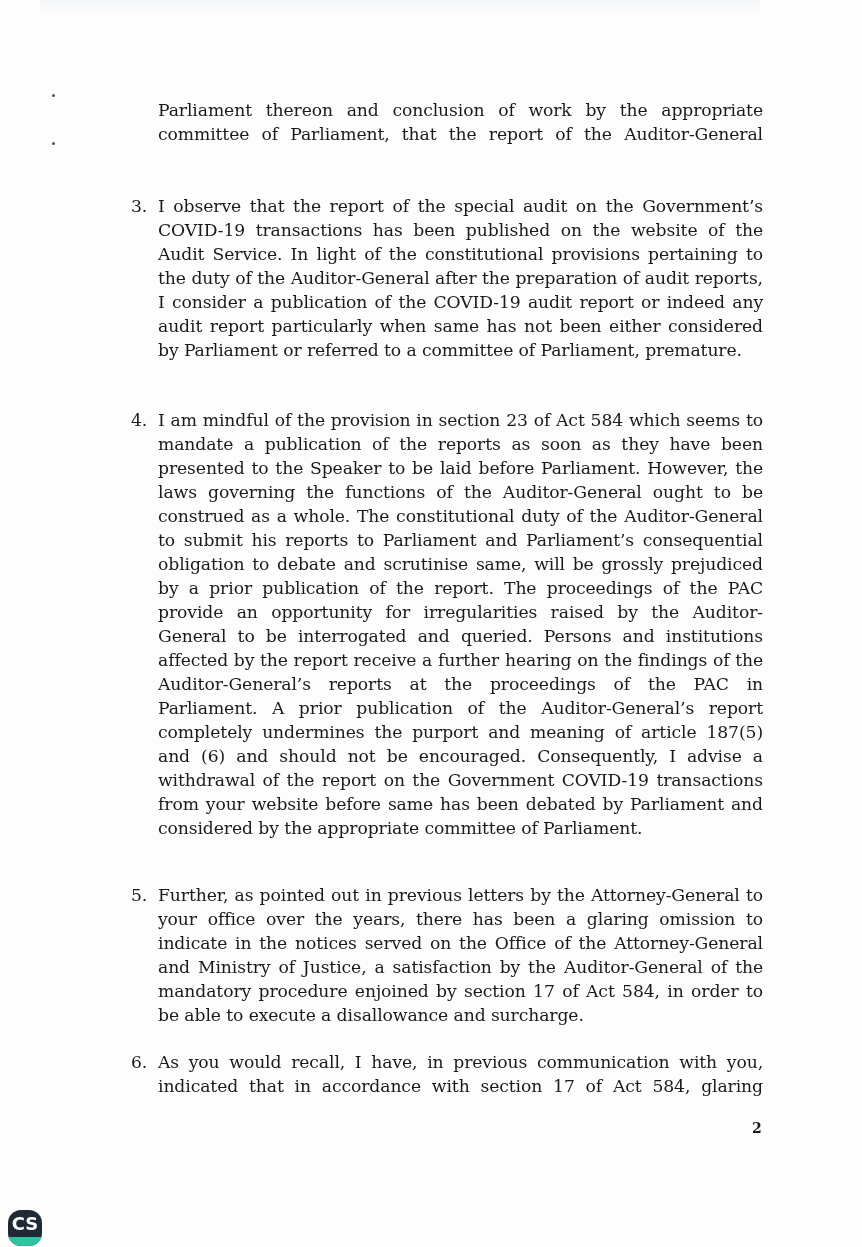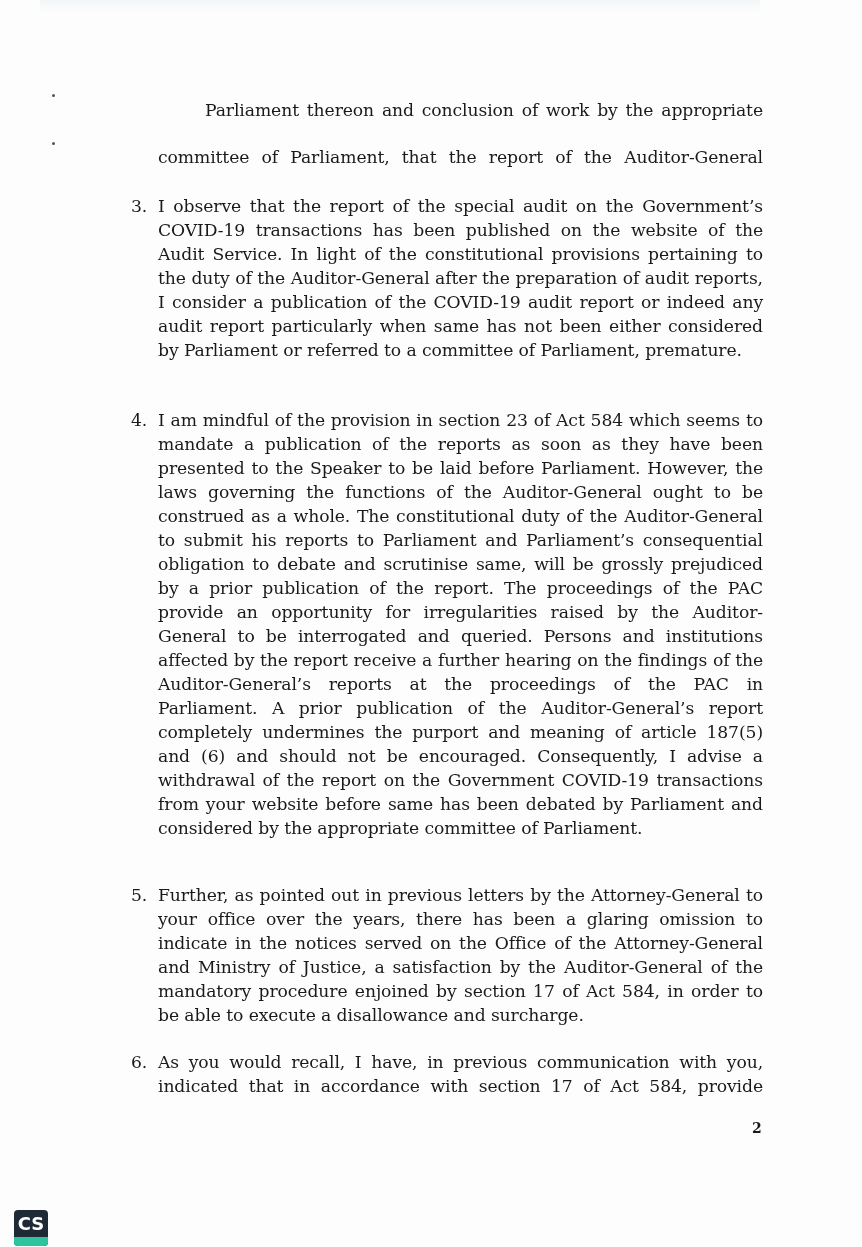--- a/index.html
+++ b/index.html
@@ -26,60 +26,60 @@
   .num {
     position: absolute; left: -27px; top: 0;
     font-size: 17.2px; line-height: 24px;
   }
   .bold { font-weight: normal; }
   .page-number {
     position: absolute; left: 752px; top: 1120px;
     font-size: 14px; font-weight: bold;
   }
   .cs-logo {
-    position: absolute; left: 14px; top: 1210px; width: 34px; height: 36px;
-    border-radius: 4px; overflow: hidden; background: #1f2a36;
+    position: absolute; left: 8px; top: 1210px; width: 34px; height: 36px;
+    border-radius: 13px; overflow: hidden; background: #1f2a36;
   }
   .cs-logo .band { position: absolute; left: 0; bottom: 0; width: 100%; height: 9px; background: #2ec4a0; }
   .cs-logo .txt {
     position: absolute; left: 0; top: 3px; width: 100%; text-align: center;
     color: #fff; font-family: "DejaVu Sans", sans-serif; font-weight: bold; font-size: 18px;
   }
 </style>
 </head>
 <body>
 
 <div class="page">
   <div class="top-smudge"></div>
   <div class="speck" style="left:52px;top:94px;"></div>
   <div class="speck" style="left:52px;top:142px;"></div>
 
   <div class="para" style="top:98px; text-align:justify;">
-    <p style="text-align:justify; text-align-last:justify;margin-left:47px;">Parliament thereon and conclusion of work by the appropriate</p>
-    <p style="text-align:justify; text-align-last:justify;margin-top:23px;">committee of Parliament, that the report of the Auditor-General</p>
+    <p style="text-align:justify; text-align-last:justify;">Parliament thereon and conclusion of work by the appropriate</p>
+    <p style="text-align:justify; text-align-last:justify;">committee of Parliament, that the report of the Auditor-General</p>
   </div>
 
   <div class="para" style="top:194px;">
     <span class="num">3.</span>
     <p><span>I observe that the report of the special audit on the Government’s COVID-19 transactions has been published on the website of the Audit Service. In light of the constitutional provisions pertaining to the duty of the Auditor-General after the preparation of audit reports, I consider a publication of the COVID-19 audit report or indeed any audit report particularly when same has not been either considered by Parliament or referred to a committee of Parliament, premature.</span></p>
   </div>
 
   <div class="para" style="top:408px;">
     <span class="num">4.</span>
     <p><span>I am mindful of the provision in </span><span class="bold">section 23</span><span> of Act 584 which seems to mandate a publication of the reports as soon as they have been presented to the Speaker to be laid before Parliament. However, the laws governing the functions of the Auditor-General ought to be construed as a whole. The constitutional duty of the Auditor-General to submit his reports to Parliament and Parliament’s consequential obligation to debate and scrutinise same, will be grossly prejudiced by a prior publication of the report. The proceedings of the PAC provide an opportunity for irregularities raised by the Auditor-General to be interrogated and queried. Persons and institutions affected by the report receive a further hearing on the findings of the Auditor-General’s reports at the proceedings of the PAC in Parliament. A prior publication of the Auditor-General’s report completely undermines the purport and meaning of article 187(5) and (6) and should not be encouraged. Consequently, I advise a withdrawal of the report on the Government COVID-19 transactions from your website before same has been debated by Parliament and considered by the appropriate committee of Parliament.</span></p>
   </div>
 
   <div class="para" style="top:883px;">
     <span class="num">5.</span>
     <p><span>Further, as pointed out in previous letters by the Attorney-General to your office over the years, there has been a glaring omission to indicate in the notices served on the Office of the Attorney-General and Ministry of Justice, a satisfaction by the Auditor-General of the mandatory procedure enjoined by </span><span class="bold">section 17</span><span> of Act 584, in order to be able to execute a disallowance and surcharge.</span></p>
   </div>
 
   <div class="para" style="top:1050px; text-align-last:justify;">
     <span class="num">6.</span>
-    <p style="text-align-last:justify;"><span>As you would recall, I have, in previous communication with you, indicated that in accordance with </span><span class="bold">section 17</span><span> of Act 584, provide</span></p>
+    <p style="text-align-last:justify;"><span>As you would recall, I have, in previous communication with you, indicated that in accordance with </span><span class="bold">section 17</span><span> of Act 584, glaring</span></p>
   </div>
 
   <div class="page-number">2</div>
 
   <div class="cs-logo">
     <div class="band"></div>
     <div class="txt">CS</div>
   </div>
 </div>
 

